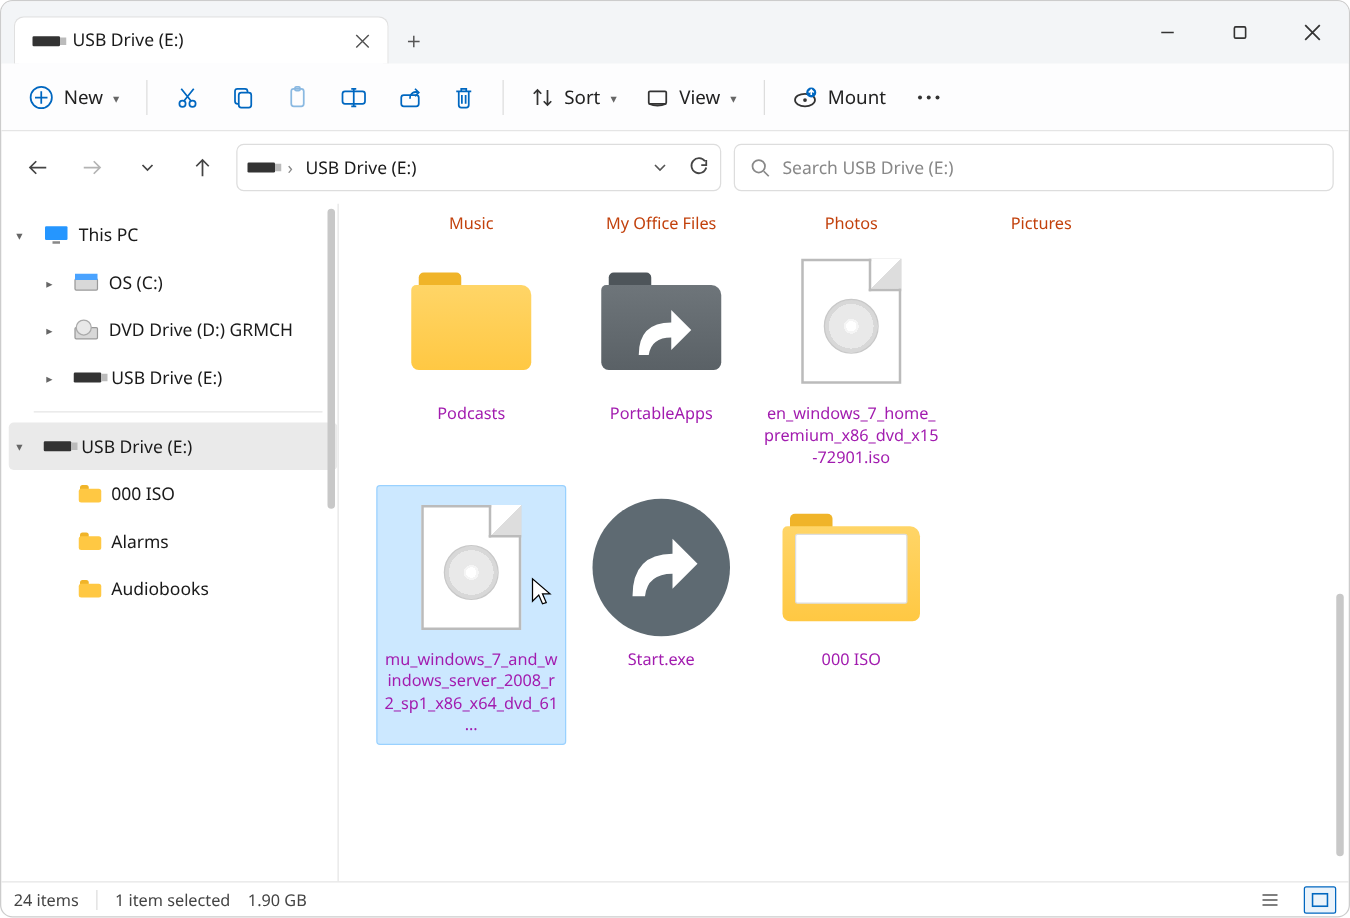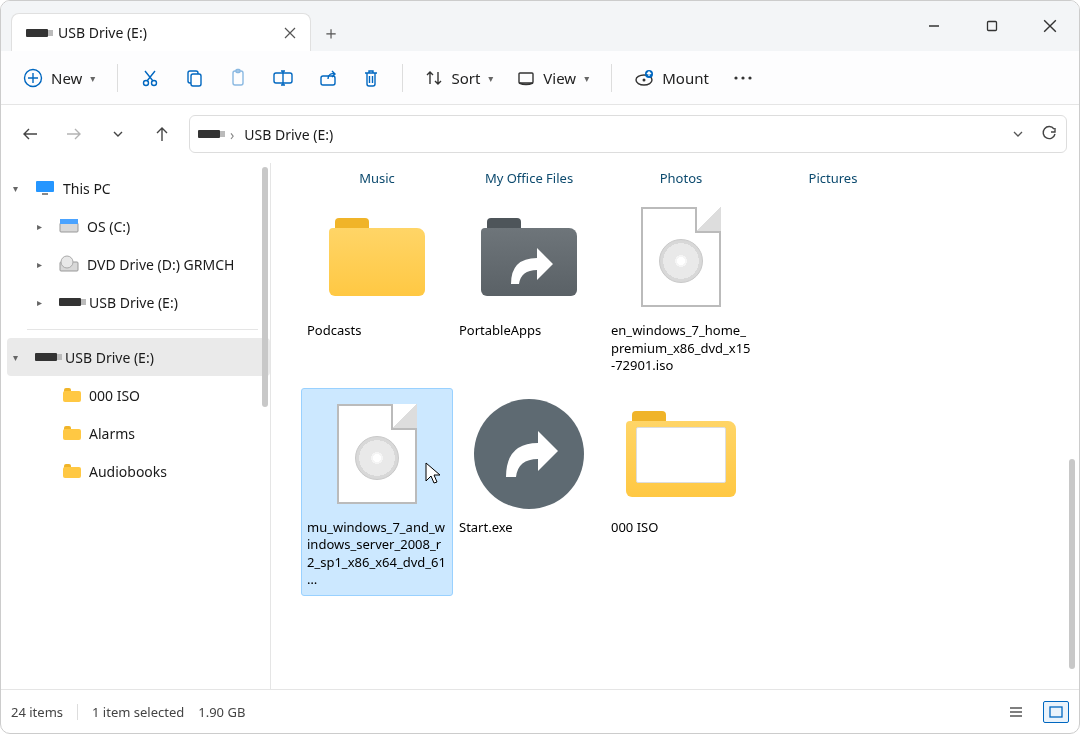--- a/index.html
+++ b/index.html
@@ -57,29 +57,29 @@
   .tree-item { display:flex; align-items:center; gap:8px; height:38px; padding:0 8px 0 6px; border-radius:4px; }
   .tree-item.level1 { padding-left:30px; }
   .tree-item.level2 { padding-left:56px; }
   .tree-item.active { background:var(--nav-active); }
   .tree-exp { width:14px; color:#666; font-size:10px; }
   .tree-divider { height:1px; background:#e5e5e5; margin:8px 12px 8px 20px;}
 
   .content { flex:1; overflow:hidden; position:relative; padding:6px 20px 6px 30px;}
   .content-scroll { position:absolute; right:4px; bottom:20px; width:6px; height:210px; background:#c8c8c8; border-radius:3px;}
   .row { display:flex; gap:0; }
-  .labelrow .lbl { width:152px; text-align:center; font-size:13px; color:#0c4a6e; padding-bottom:4px;}
+  .labelrow .lbl { width:152px; text-align:center; font-size:13px; color:#c2410c; padding-bottom:4px;}
   .itemgrid { display:flex; }
   .fitem { width:152px; display:flex; flex-direction:column; align-items:center; padding:6px 4px; border-radius:3px; border:1px solid transparent; }
   .fitem.selected { background:var(--selected); border:1px solid var(--selected-border);}
   .fitem .thumb { width:120px; height:118px; display:flex; align-items:center; justify-content:center; position:relative;}
-  .fitem .name { width:140px; text-align:left; font-size:13px; line-height:1.35; color:#000000; word-break:break-word; margin-top:6px;}
-
-  
-  .status { height:44px; border-top:1px solid var(--border-light); display:flex; align-items:center; padding:0 10px; gap:14px; font-size:13px; color:#444;}
+  .fitem .name { width:140px; text-align:center; font-size:13px; line-height:1.35; color:#a21caf; word-break:break-word; margin-top:6px;}
+
+  
+  .status { height:28px; border-top:1px solid var(--border-light); display:flex; align-items:center; padding:0 10px; gap:14px; font-size:13px; color:#444;}
   .status .sep { width:1px; height:16px; background:#ddd; }
   .status .spacer { flex:1; }
   .viewsw { width:26px; height:22px; display:flex; align-items:center; justify-content:center; border:1px solid transparent; border-radius:2px;}
   .viewsw.active { border-color:var(--accent); color:var(--accent); background:#eaf3fb;}
 
   
   .folder { position:relative; width:96px; height:78px; }
   .folder .tab { position:absolute; top:0; left:6px; width:34px; height:14px; background:var(--folder-yellow-dark); border-radius:4px 4px 0 0; border:none; min-width:0; padding:0;}
   .folder .body { position:absolute; top:10px; left:0; width:96px; height:68px; background:linear-gradient(#FFD567,var(--folder-yellow)); border-radius:4px 8px 6px 6px; display:block;}
   .folder.grey .tab{ background:#4e555a;}
@@ -242,20 +242,27 @@
           <path d="M2 4 L6 8 L10 4"></path>
         </svg>
       </span>
     <span class="refresh">
         <svg width="18" height="18" viewBox="0 0 18 18" stroke="#444" fill="none" stroke-width="1.4">
           <path d="M14 4 A6 6 0 1 0 15 9 M15 3 V7 H11"></path>
         </svg>
       </span>
   </div>
 
+  <div class="searchbar">
+    <svg width="16" height="16" viewBox="0 0 16 16" stroke="#888" fill="none" stroke-width="1.4">
+        <circle cx="7" cy="7" r="5"></circle>
+        <path d="M11 11 L15 15"></path>
+      </svg>
+    <span>Search USB Drive (E:)</span>
+  </div>
 </div>
 
 <div class="body">
 
   <div class="sidebar">
     <div class="sidebar-scroll"></div>
 
     <div class="tree-item">
       <span class="tree-exp">▾</span>
       <svg width="20" height="16">

